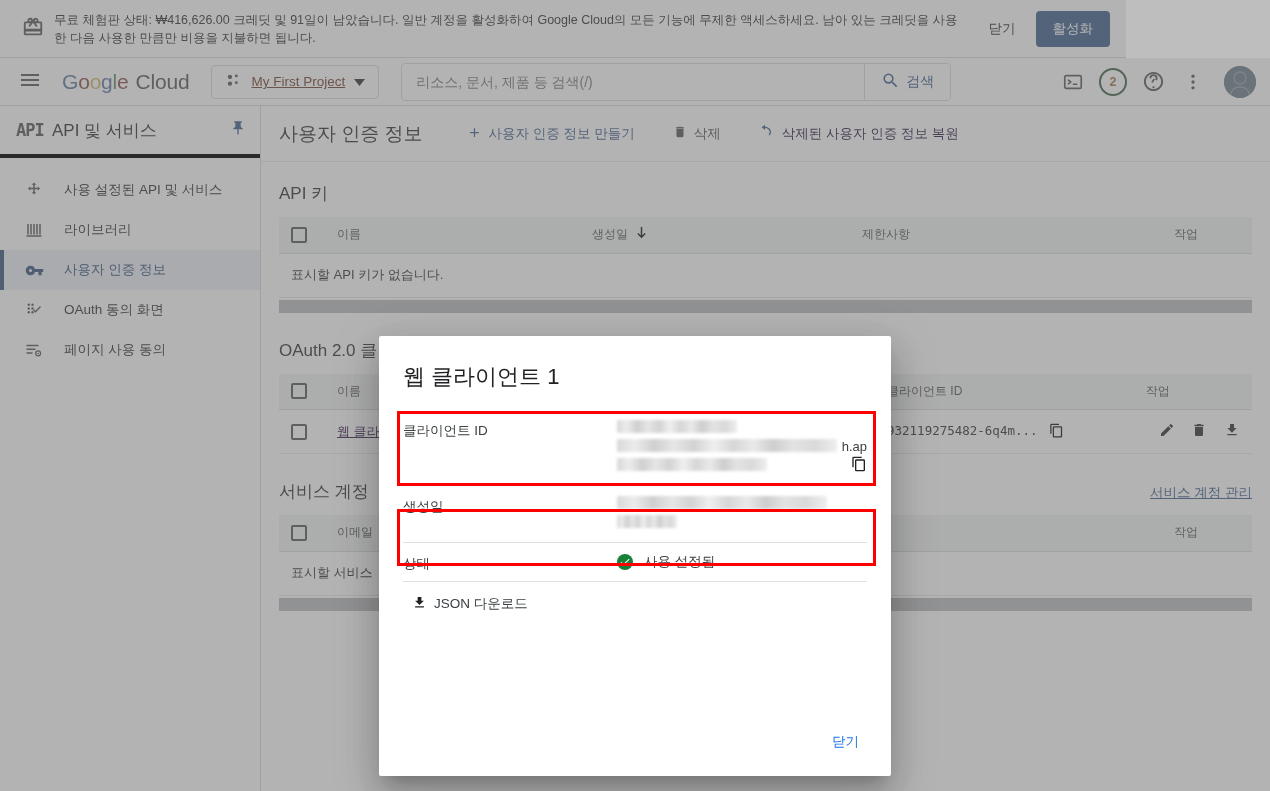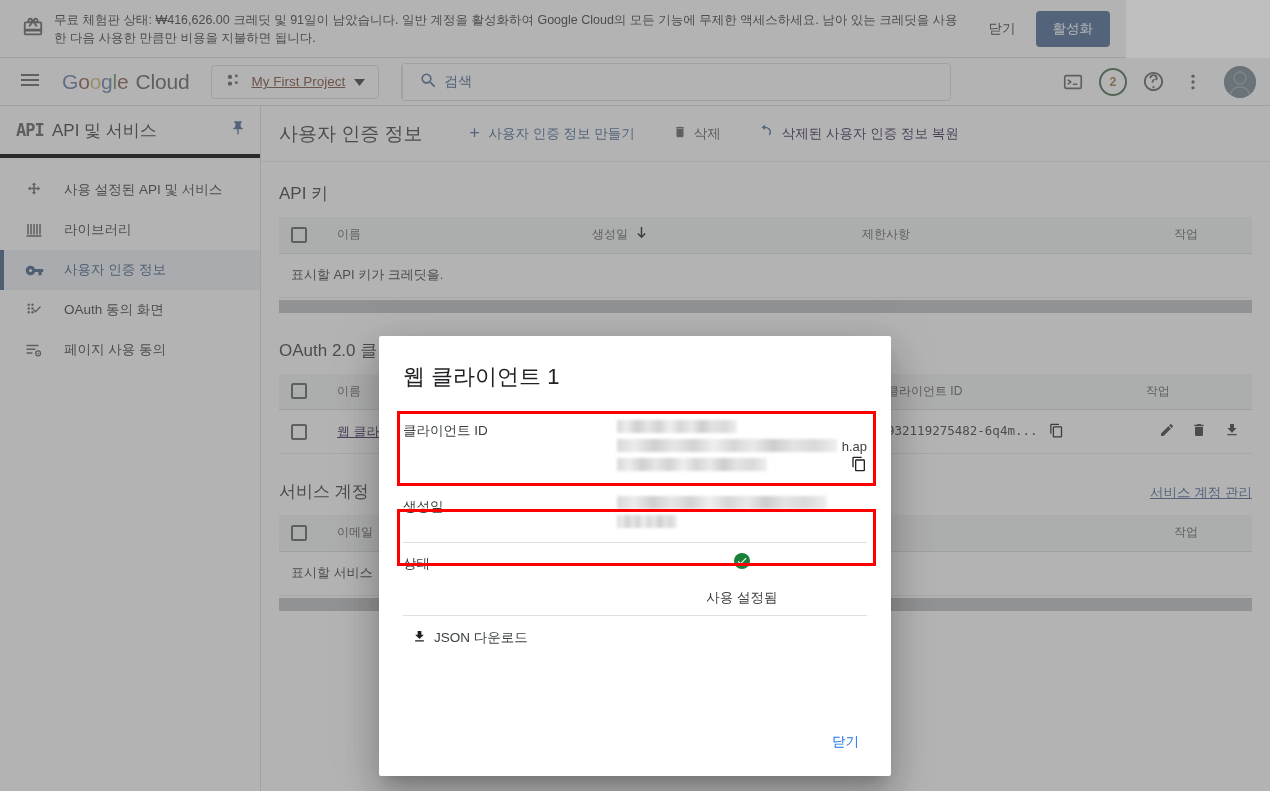--- a/index.html
+++ b/index.html
@@ -277,21 +277,21 @@
   }
   .redacted.r1 { width: 48%; }
   .redacted.r2 { width: 88%; }
   .redacted.r3 { width: 60%; }
   .tailtext {
     position: absolute; font-size: 13px; color: #3c4043;
   }
   .copy-btn {
     position: absolute; right: 0; cursor: pointer; color: #202124;
   }
-  .status-ok { display: flex; align-items: center; gap: 20px; flex-direction: column; }
+  .status-ok { display: flex; align-items: center; gap: 11px; }
   .check-circle {
     width: 16px; height: 16px; border-radius: 50%;
     background: #188038; display: inline-flex;
     align-items: center; justify-content: center; flex: 0 0 auto;
   }
   #json-download {
     display: flex; align-items: center; gap: 7px;
     font-size: 13.5px; color: #3c4043;
     padding: 13px 0 0 9px; cursor: pointer;
   }
@@ -354,20 +354,21 @@
             </svg>
         </span>
         <span>My First Project</span>
         <span>
           <svg width="11" height="7" viewBox="0 0 11 7">
               <path d="M0 0 L5.5 7 L11 0 Z" fill="#3c4043"></path>
             </svg>
         </span>
       </div>
       <div id="search-wrap">
+        <input id="search-input" type="text" placeholder="리소스, 문서, 제품 등 검색(/)" style="">
         <div id="search-btn">
           <span>
             <svg width="19" height="19" viewBox="0 0 24 24" fill="#1a73e8">
                 <path d="M15.5 14h-.79l-.28-.27A6.471 6.471 0 0 0 16 9.5 6.5 6.5 0 1 0 9.5 16c1.61 0 3.09-.59 4.23-1.57l.27.28v.79l5 4.99L20.49 19l-4.99-5zm-6 0C7.01 14 5 11.99 5 9.5S7.01 5 9.5 5 14 7.01 14 9.5 11.99 14 9.5 14z"></path>
               </svg>
           </span>
           <span>검색</span>
         </div>
       </div>
       <div id="appbar-right">
@@ -521,21 +522,21 @@
                       <path d="M6 0v10M2 7l4 4 4-4" stroke="#202124" stroke-width="1.6" fill="none"></path>
                     </svg>
                 </span>
               </th>
               <th>제한사항</th>
               <th class="col-actions">작업</th>
             </tr>
           </thead>
           <tbody>
             <tr class="empty-row">
-              <td colspan="5">표시할 API 키가 크레딧을.</td>
+              <td colspan="5">표시할 API 키가 없습니다.</td>
             </tr>
           </tbody>
         </table>
         <div class="hscroll"></div>
 
         <div class="section-title" style="margin-top:26px">
           <span>OAuth 2.0 클</span>
         </div>
         <table class="gtable">
           <thead>

